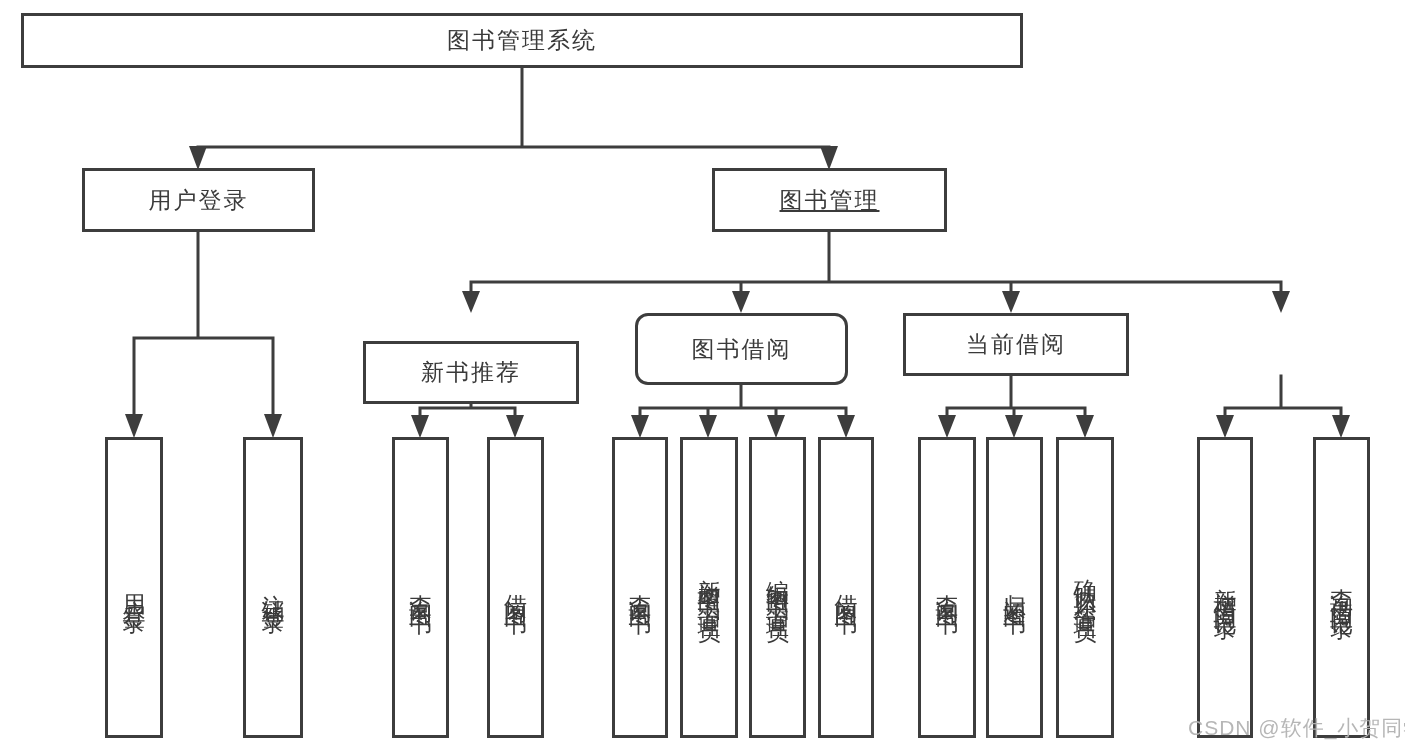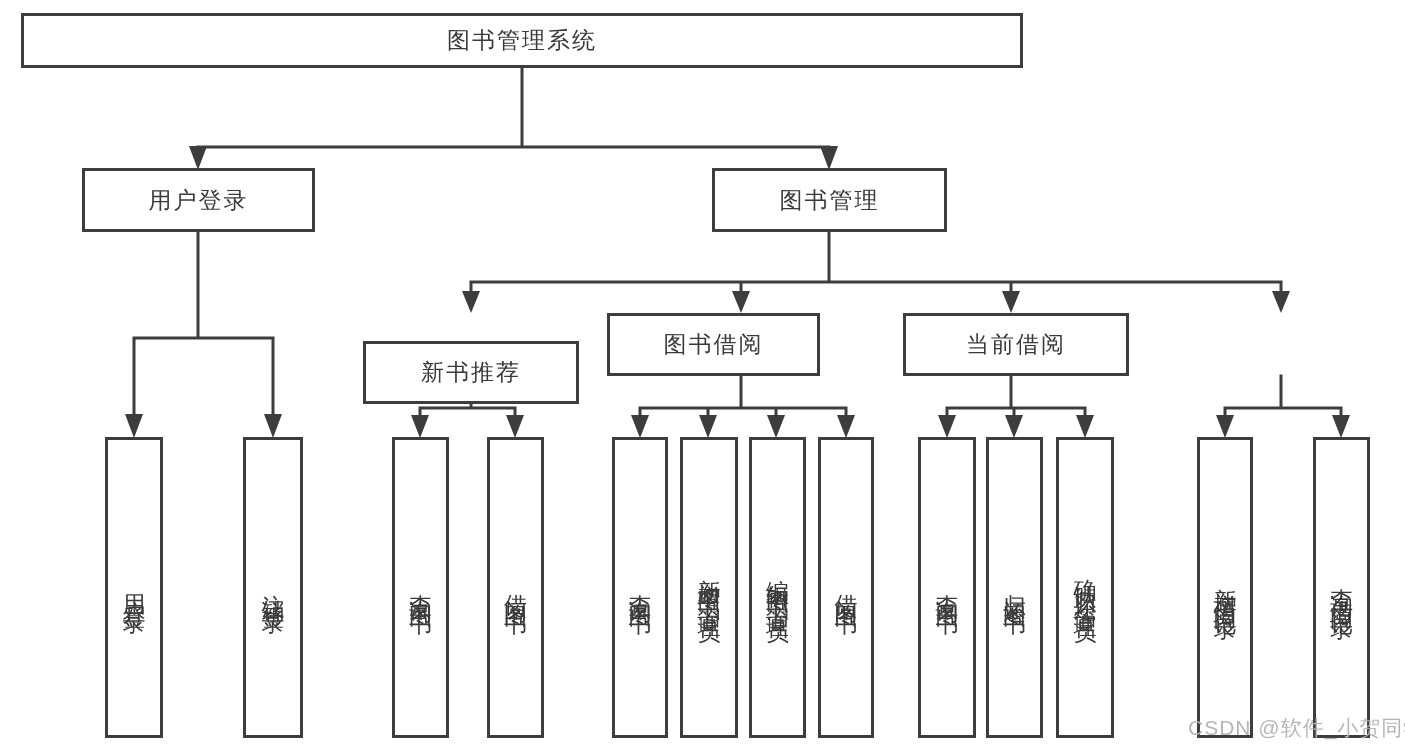--- a/index.html
+++ b/index.html
@@ -100,24 +100,24 @@
                M1005 415 L1023 415 L1014 438 Z
                M1076 415 L1094 415 L1085 438 Z
                M1216 415 L1234 415 L1225 438 Z
                M1332 415 L1350 415 L1341 438 Z"></path>
     </g>
   </svg>
 
   <div class="hbox" style="left:21px; top:13px; width:1002px; height:55px;text-align:center;">图书管理系统</div>
 
   <div class="hbox" style="left:82px; top:168px; width:233px; height:64px;">用户登录</div>
-  <div class="hbox" style="left:712px; top:168px; width:235px; height:64px;">图书管理</div>
+  <div class="hbox" style="left:712px; top:168px; width:235px; height:64px;text-decoration:underline;">图书管理</div>
 
   <div class="hbox" style="left:363px; top:313px; width:216px; height:63px;margin-top:28px;">新书推荐</div>
-  <div class="hbox" style="left:607px; top:313px; width:213px; height:63px;">图书借阅</div>
+  <div class="hbox" style="left:635px; top:313px; width:213px; height:72px;border-radius:13px;">图书借阅</div>
   <div class="hbox" style="left:903px; top:313px; width:226px; height:63px;">当前借阅</div>
 
   <div class="vbox" style="left:105px; width:58px;">用户登录</div>
   <div class="vbox" style="left:243px; width:60px;">注销登录</div>
 
   <div class="vbox" style="left:392px; width:57px;">查询图书</div>
   <div class="vbox" style="left:487px; width:57px;">借阅图书</div>
 
   <div class="vbox" style="left:612px; width:56px;">查询图书</div>
   <div class="vbox" style="left:680px; width:58px;">新增图书（管理员）</div>

